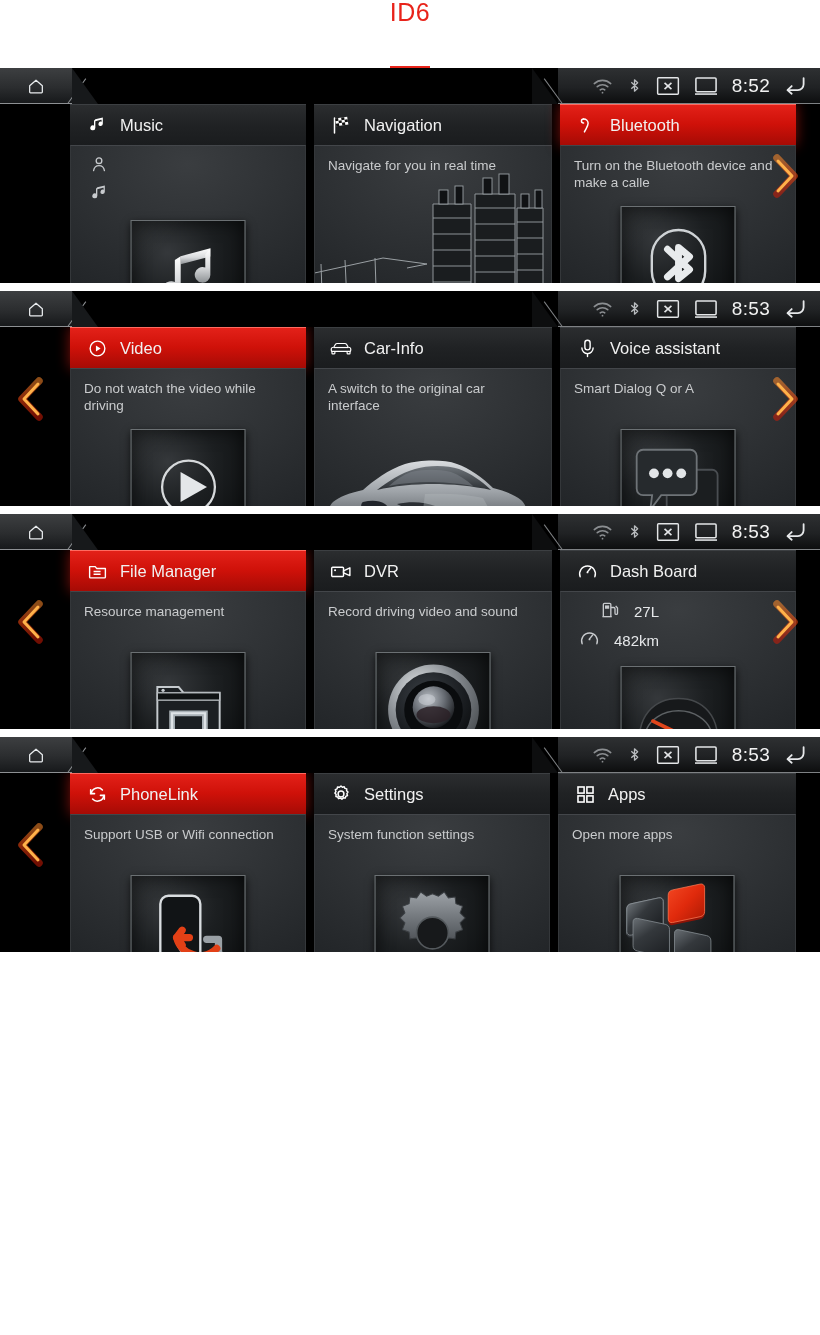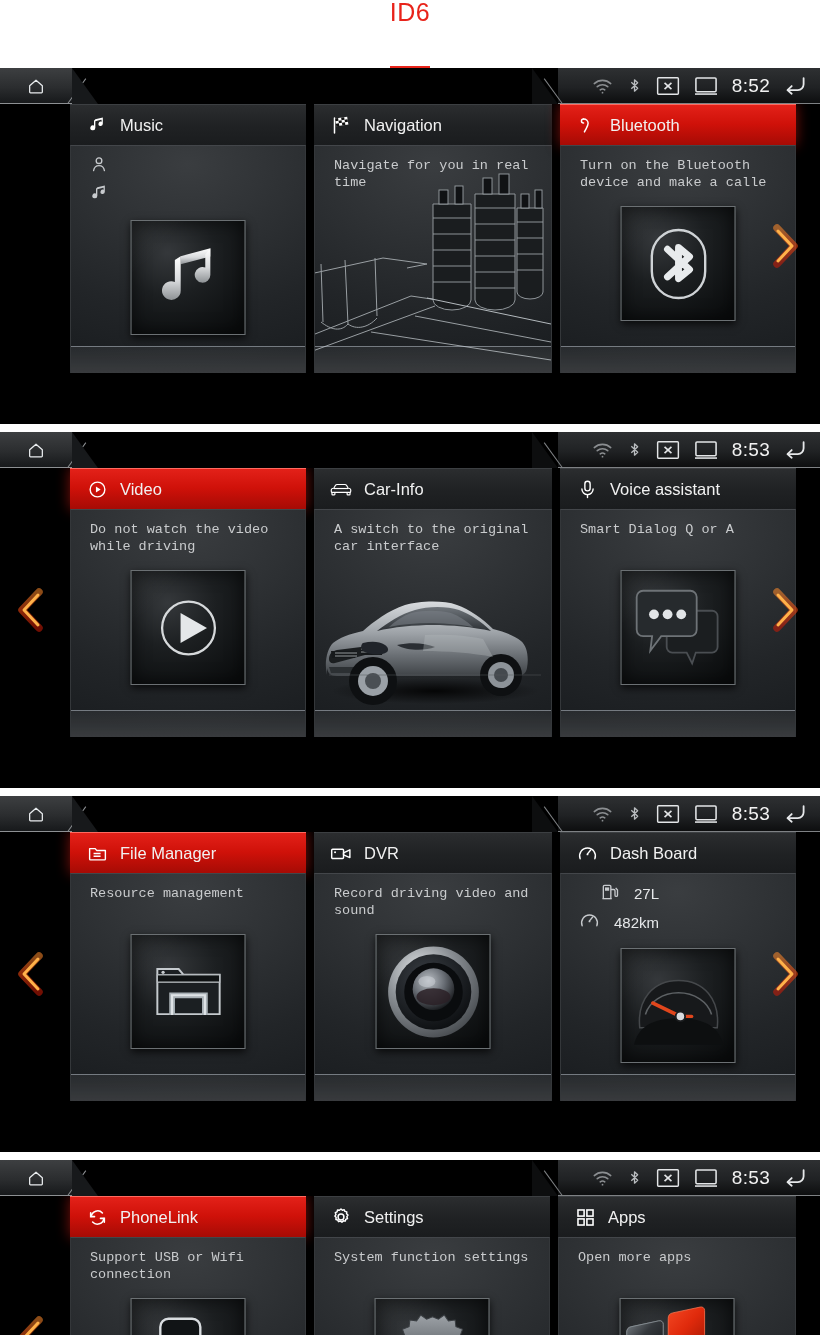--- a/index.html
+++ b/index.html
@@ -22,21 +22,21 @@
     font-weight:400;
     letter-spacing:.5px;
     border-bottom:2.5px solid #e8231a;
     padding-bottom:3px;
     line-height:1;
   }
 
   
   .panel{
     position:relative;
-    width:820px; height:356px;
+    width:820px; height:215px;
     background:#000;
     overflow:hidden;
     margin-bottom:8px;
   }
   .panel:last-child{ margin-bottom:0; }
 
   
   .statusbar{
     position:absolute; top:0; left:0; width:820px; height:36px;
     background:#000;
@@ -141,24 +141,23 @@
     border-right:1px solid #34373a;
     overflow:hidden;
   }
   .card-body:after{
     content:"";
     position:absolute; left:0; right:0; bottom:0; height:26px;
     background:linear-gradient(180deg,rgba(255,255,255,.055),rgba(255,255,255,.13));
     border-top:1px solid rgba(190,200,210,.45);
   }
   .desc{
-    position:absolute; top:11px; left:19px; right:14px;
+    position:absolute; top:11px; left:13px; right:14px;
     color:#c9cbcd; font-size:13.5px; line-height:17px;
     z-index:4;
-    font-family:Liberation Mono, monospace;
   }
 
   
   .tile{
     position:absolute; left:50%; top:60px;
     transform:translateX(-50%);
     width:115px; height:115px;
     background:radial-gradient(95% 85% at 32% 28%, #35383b 0%, #1c1f21 45%, #0b0d0e 100%);
     border:1px solid #6b7073;
     box-shadow:0 3px 8px rgba(0,0,0,.75), inset 0 0 18px rgba(0,0,0,.6);

